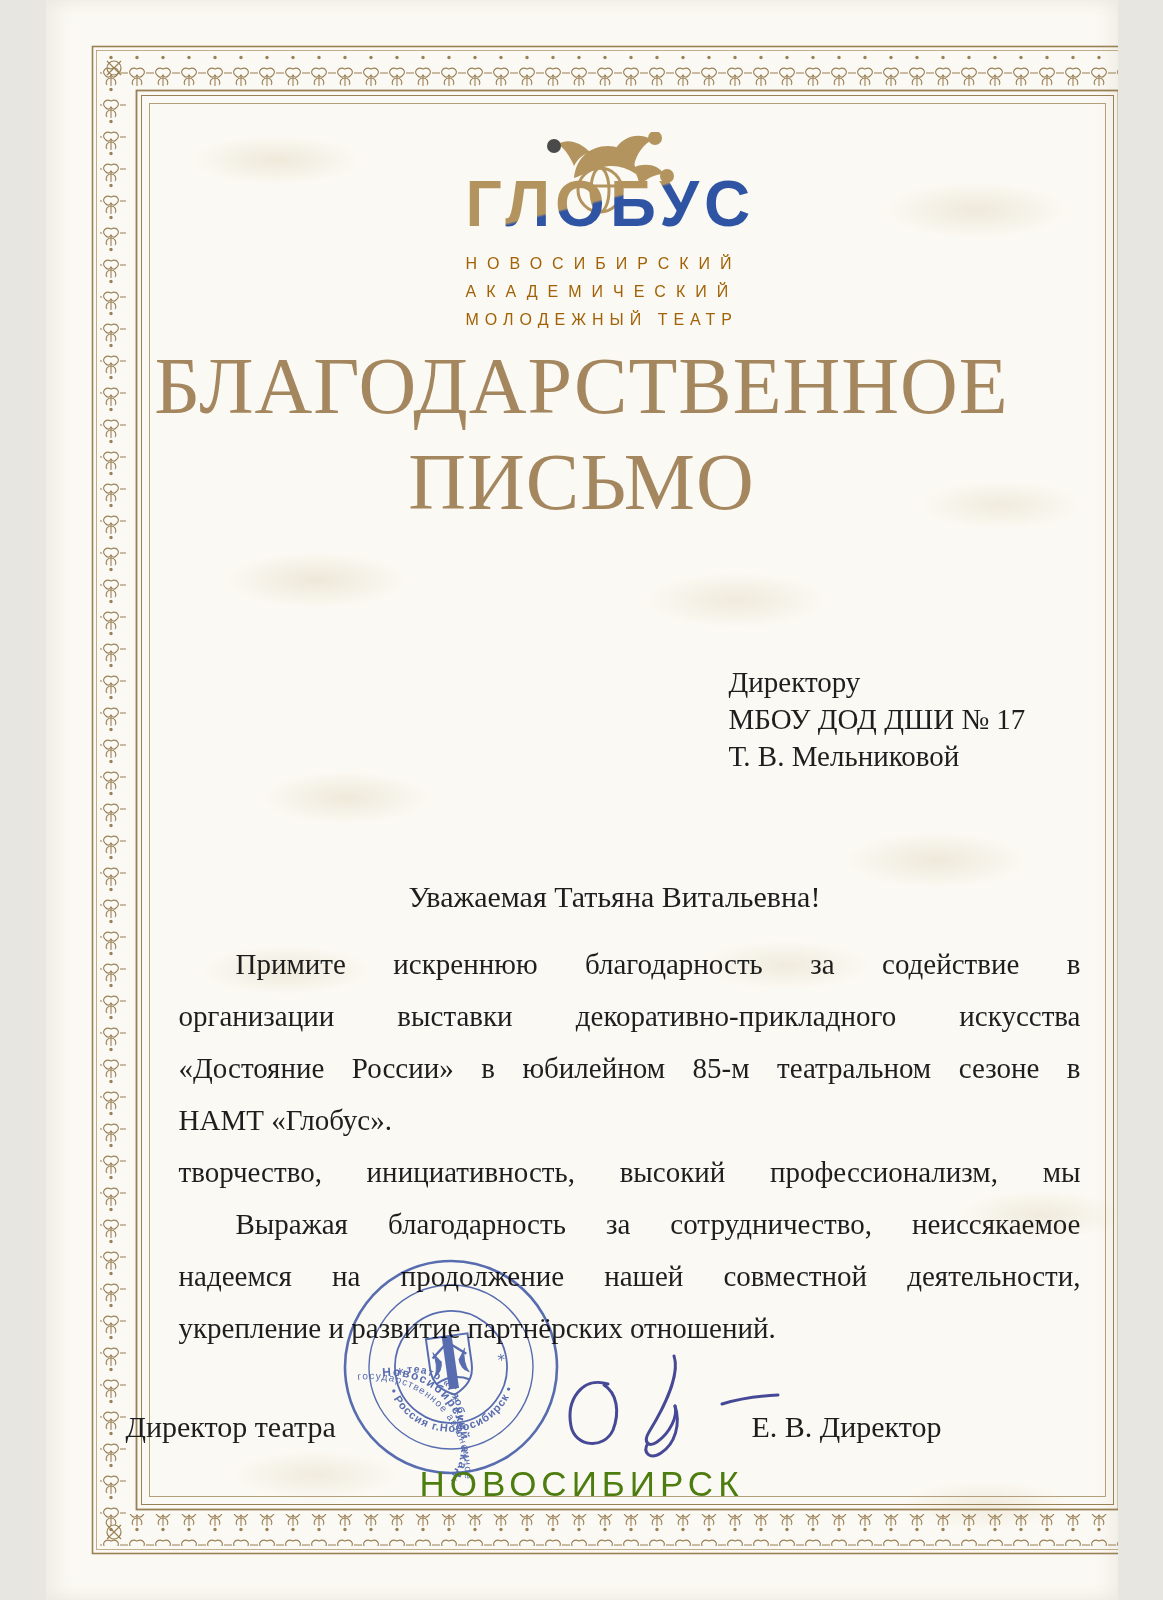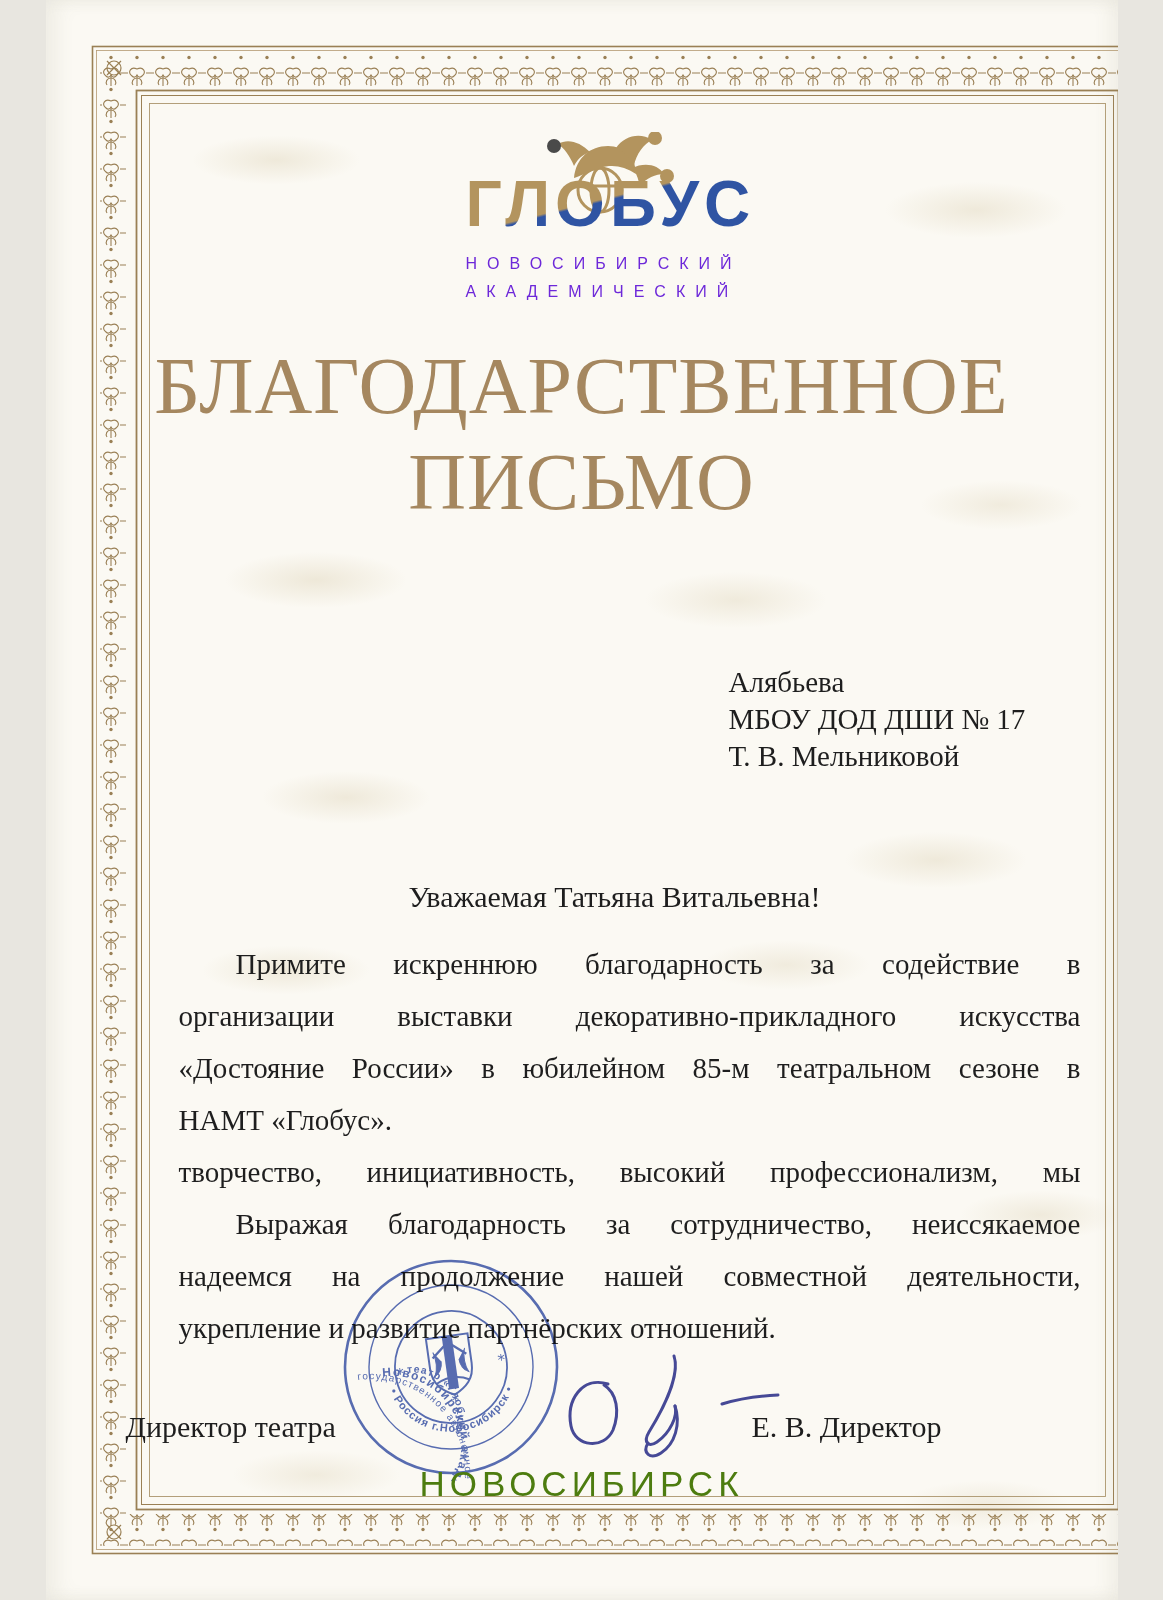--- a/index.html
+++ b/index.html
@@ -16,21 +16,21 @@
   
   .logo-block{position:absolute;left:420px;top:136px;width:300px;}
   .hat-svg{left:58px;top:-4px;}
   .logo-word{
     position:relative;margin-top:36px;
     font-family:"Liberation Sans", sans-serif;font-weight:bold;
     font-size:64px;line-height:64px;letter-spacing:5px;
     background:linear-gradient(166deg,#b3945e 0%,#b3945e 44%,#2f54a3 46%,#2f54a3 100%);
     -webkit-background-clip:text;background-clip:text;color:transparent;
   }
-  .logo-subs{margin-top:14px;font-family:"Liberation Sans", sans-serif;color:#6d28d9;font-size:16px;line-height:28px;}
+  .logo-subs{margin-top:14px;font-family:"Liberation Sans", sans-serif;color:#a16207;font-size:16px;line-height:28px;}
   .sub-l1,.sub-l2{letter-spacing:10px;}
   .sub-l3{letter-spacing:6px;}
 
   
   .title-block{position:absolute;left:0;right:0;top:338px;text-align:center;
     color:#a5875f;font-weight:normal;font-size:80px;line-height:96px;letter-spacing:1px;}
 
   
   .addressee{position:absolute;left:683px;top:664px;font-size:29px;line-height:37px;}
 
@@ -123,30 +123,31 @@
         <path d="M108,36 C120,30 134,32 140,42 C132,42 122,46 116,54 C114,46 112,40 108,36 Z"></path>
       </g>
       <circle cx="30" cy="14" r="7" fill="#4a4a4a"></circle>
       <circle cx="131" cy="6" r="7" fill="#b3945e"></circle>
       <circle cx="143" cy="44" r="7" fill="#b3945e"></circle>
     </svg>
     <div class="logo-word">ГЛОБУС</div>
     <div class="logo-subs">
       <div class="sub-l1">НОВОСИБИРСКИЙ</div>
       <div class="sub-l2">АКАДЕМИЧЕСКИЙ</div>
+      <div class="sub-l3">МОЛОДЕЖНЫЙ ТЕАТР</div>
     </div>
   </div>
 
   <div class="title-block">
     <div>БЛАГОДАРСТВЕННОЕ</div>
     <div>ПИСЬМО</div>
   </div>
 
   <div class="addressee">
-    <div>Алябьева</div>
+    <div>Директору</div>
     <div>МБОУ ДОД ДШИ № 17</div>
     <div>Т. В. Мельниковой</div>
   </div>
 
   <div class="salutation">Уважаемая Татьяна Витальевна!</div>
 
   <div class="body-text">
     <div class="bline first">Примите искреннюю благодарность за содействие в</div>
     <div class="bline">организации выставки декоративно-прикладного искусства</div>
     <div class="bline">«Достояние России» в юбилейном 85-м театральном сезоне в</div>

